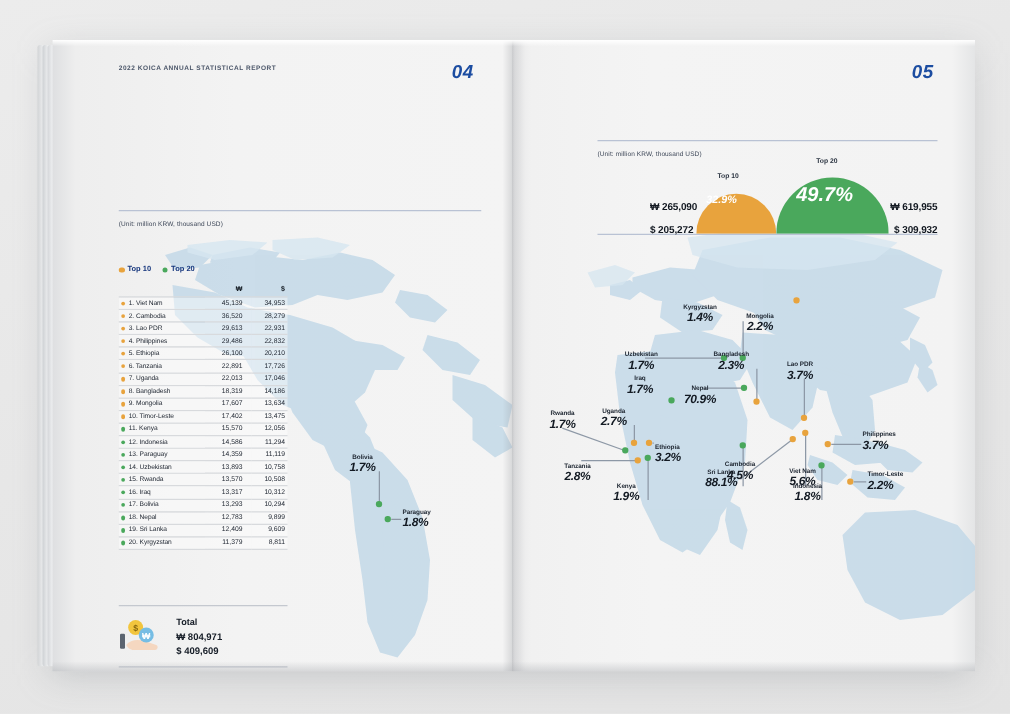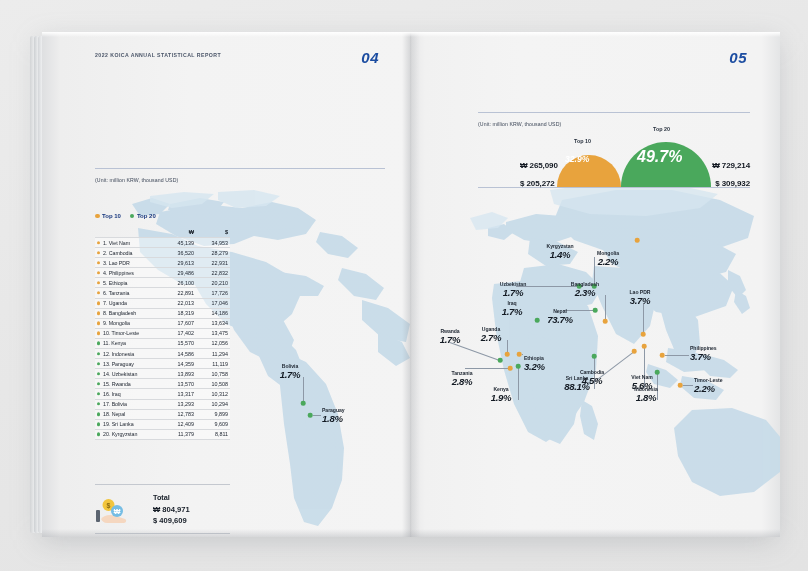--- a/index.html
+++ b/index.html
@@ -73,21 +73,21 @@
     font-size: 5.3px; letter-spacing: -.05px; }
   table.top20 td.c-name::before { content: ""; position: absolute; left: 2px; top: 50%;
     transform: translateY(-50%); width: 3.4px; height: 3.4px; border-radius: 50%;
     background: var(--dot, #e8a33d); }
   table.top20 td.c-w { padding-right: 7px; }
   table.top20 td.c-d { padding-right: 2px; }
   table.top20 tr:last-child td { border-bottom: .6px solid #d8dadd; }
 
   .total-box { position: absolute; left: 53px; top: 452px; width: 135px; height: 50px; }
   .total-rule { position: absolute; left: 0; width: 135px; height: .8px; background: #c4c8cf; }
-  .total-inner { position: absolute; left: 0; top: 8px; display: flex; align-items: flex-end; gap: 24px; }
+  .total-inner { position: absolute; left: 0; top: 8px; display: flex; align-items: center; gap: 12px; }
   .coin-ico { width: 34px; height: 30px; flex: 0 0 34px; }
   .total-txt { font-size: 7.6px; line-height: 11.5px; color: #161d27; font-weight: 700; }
   .total-txt .ttl { font-size: 7.3px; }
 
   
   .rp { position: absolute; left: 0; top: 0; width: 370px; height: 505px; z-index: 3; }
   .rule-r { left: 68px; top: 80px; width: 272px; }
   .unit-r { left: 68px; top: 89px; }
 
   .arcblock { position: absolute; left: 0; top: 100px; width: 370px; height: 62px; }
@@ -368,21 +368,21 @@
           <div class="arc-pct" style="left:155px; top:22px; font-size:8.6px;">32.9%</div>
 
           <svg class="arc" style="left:211px; bottom:7px;" width="90" height="47" viewBox="0 0 90 47">
             <path d="M0 47 A45 45 0 0 1 90 47 Z" fill="#4aa85c"></path>
           </svg>
           <div class="arc-lbl" style="left:243px; top:-6px;">Top 20</div>
           <div class="arc-pct" style="left:227px; top:16px; font-size:16px;">49.7%</div>
 
           <div class="side-val" style="left:68px; top:29px;">₩ 265,090</div>
           <div class="side-val" style="left:68px; top:47px;">$  205,272</div>
-          <div class="side-val" style="right:30px; top:29px;">₩ 729,214</div>
+          <div class="side-val" style="right:30px; top:29px;">₩ 619,955</div>
           <div class="side-val" style="right:30px; top:47px;">$  309,932</div>
         </div>
 
       </div>
     </div>
 
     <div class="gutter"></div>
     <div class="book-top-sheen"></div>
     <div class="book-bot-sheen"></div>
   </div>
@@ -419,21 +419,21 @@
       </div>
       <div class="pin" style="left: 537px; top: 320px; background: rgb(74, 168, 92);"></div>
       <div class="mlabel" style="left: 512px; top: 300px; transform: translateX(-50%);">
         <span class="nm">Iraq</span>
         <span class="pc">1.7%</span>
       </div>
       <div class="leader" style="left: 563px; top: 310px; width: 31px; height: 0.9px;"></div>
       <div class="pin" style="left: 595px; top: 310px; background: rgb(74, 168, 92);"></div>
       <div class="mlabel" style="left: 560px; top: 308px; transform: translateX(-50%);">
         <span class="nm">Nepal</span>
-        <span class="pc">73.7%</span>
+        <span class="pc">70.9%</span>
       </div>
       <div class="leader" style="left: 450px; top: 342px; width: 53.1413px; height: 0.9px; transform-origin: 0px 0px; transform: rotate(19.7989deg);"></div>
       <div class="pin" style="left: 500px; top: 360px; background: rgb(74, 168, 92);"></div>
       <div class="mlabel" style="left: 450px; top: 328px; transform: translateX(-50%);">
         <span class="nm">Rwanda</span>
         <span class="pc">1.7%</span>
       </div>
       <div class="leader" style="left: 507px; top: 340px; width: 0.9px; height: 14px;"></div>
       <div class="pin" style="left: 507px; top: 354px; background: rgb(232, 163, 61);"></div>
       <div class="mlabel" style="left: 491px; top: 326px; transform: translateX(-50%);">

